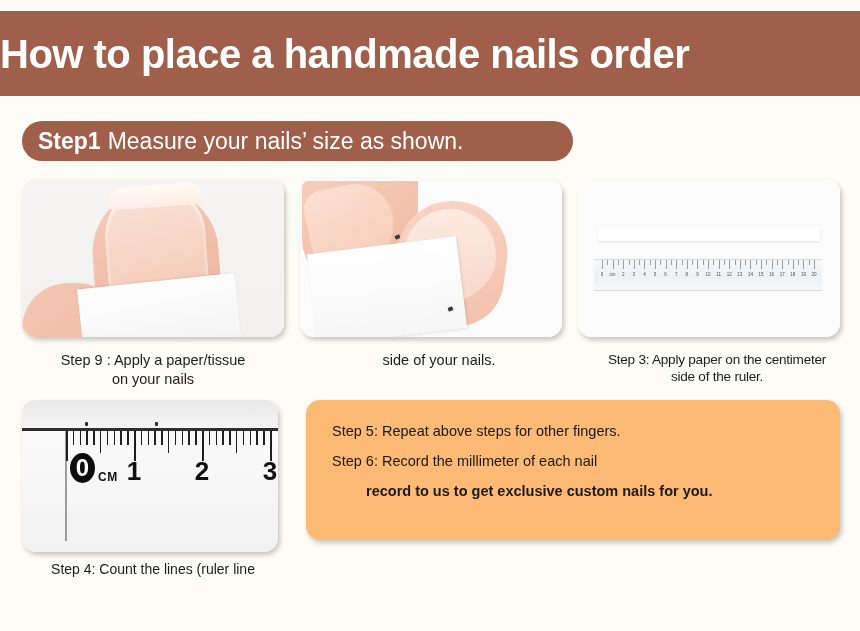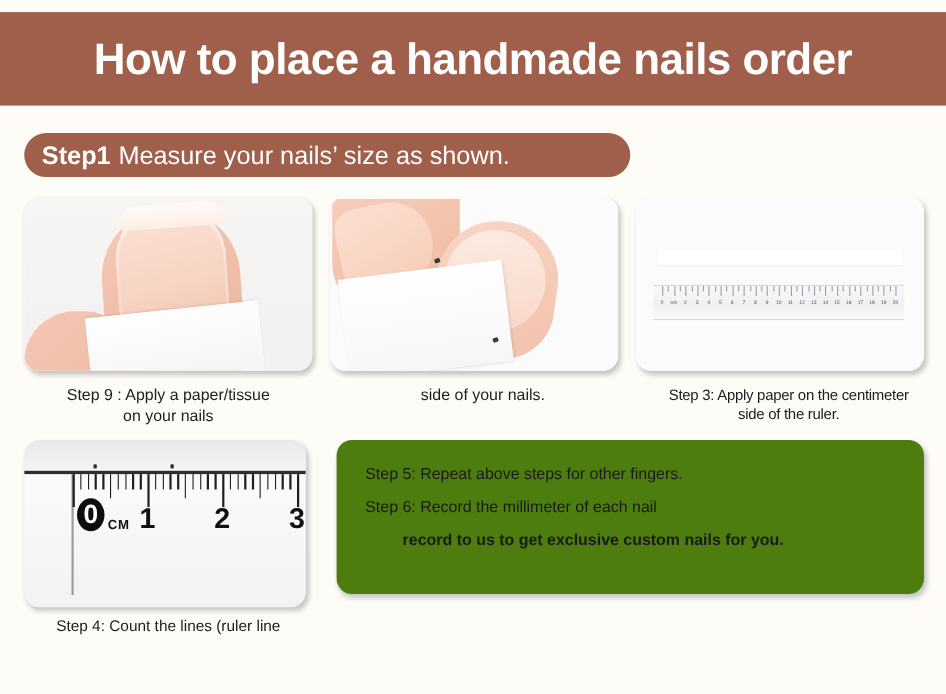--- a/index.html
+++ b/index.html
@@ -18,21 +18,20 @@
   
   .header-banner {
     position: absolute;
     left: 0;
     top: 11px;
     width: 860px;
     height: 85px;
     background: #9f5f4b;
     display: flex;
     align-items: center;
-    justify-content: center;
   }
   .header-title {
     color: #ffffff;
     font-size: 40px;
     font-weight: bold;
     letter-spacing: -0.5px;
     white-space: nowrap;
     line-height: 1;
   }
 
@@ -235,21 +234,21 @@
     display:flex; align-items:center; justify-content:center;
     color:#ffffff; font-size:24px; font-weight:bold; line-height:1;
   }
   .rc-cm {
     position:absolute; left:76px; top:70px;
     font-size: 12px; font-weight:bold; color:#111;
     letter-spacing:0.5px;
   }
 
   
-  .steps-card { left: 306px; top: 400px; width: 534px; height: 140px; background:#4d7c0f; }
+  .steps-card { left: 306px; top: 400px; width: 534px; height: 140px; background:#fdba74; }
   .steps-list {
     position:absolute; left:26px; top:22px; right:16px;
     display:flex; flex-direction:column; gap:11px;
   }
   .step-line {
     font-size: 14.5px;
     color:#1a1a1a;
     line-height:1.3;
   }
   .step-7 { text-indent: 0; }

